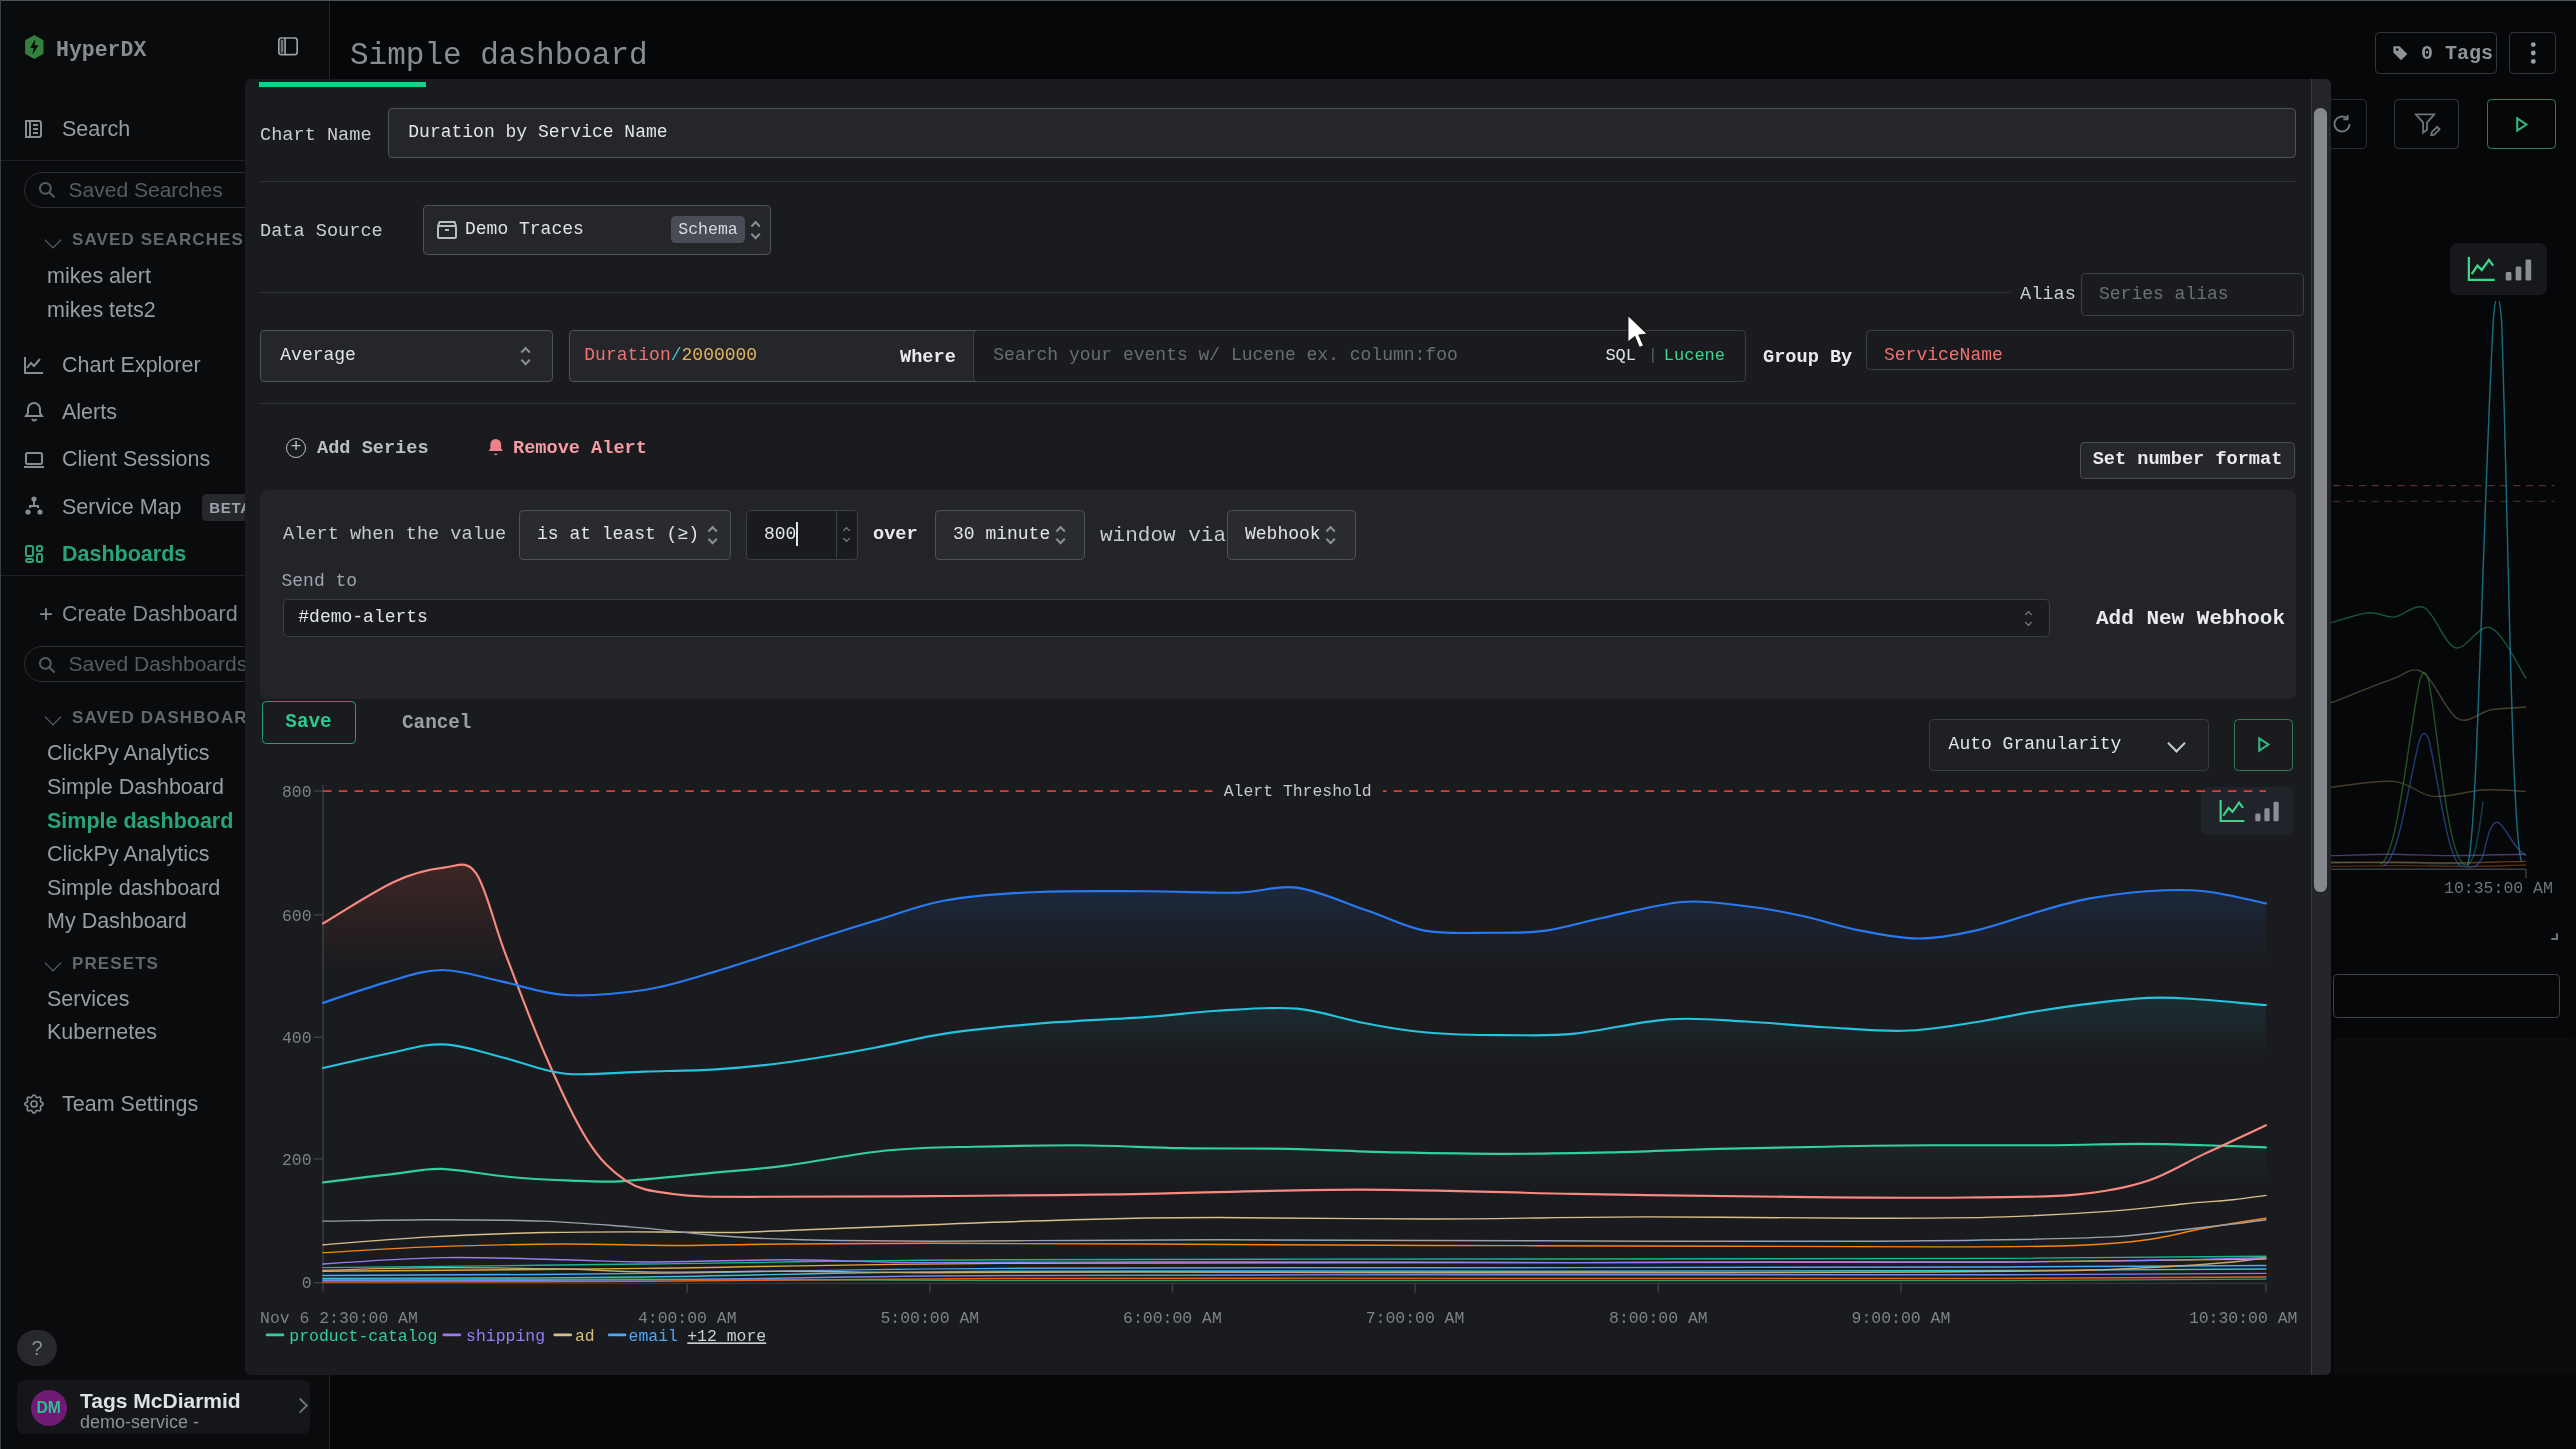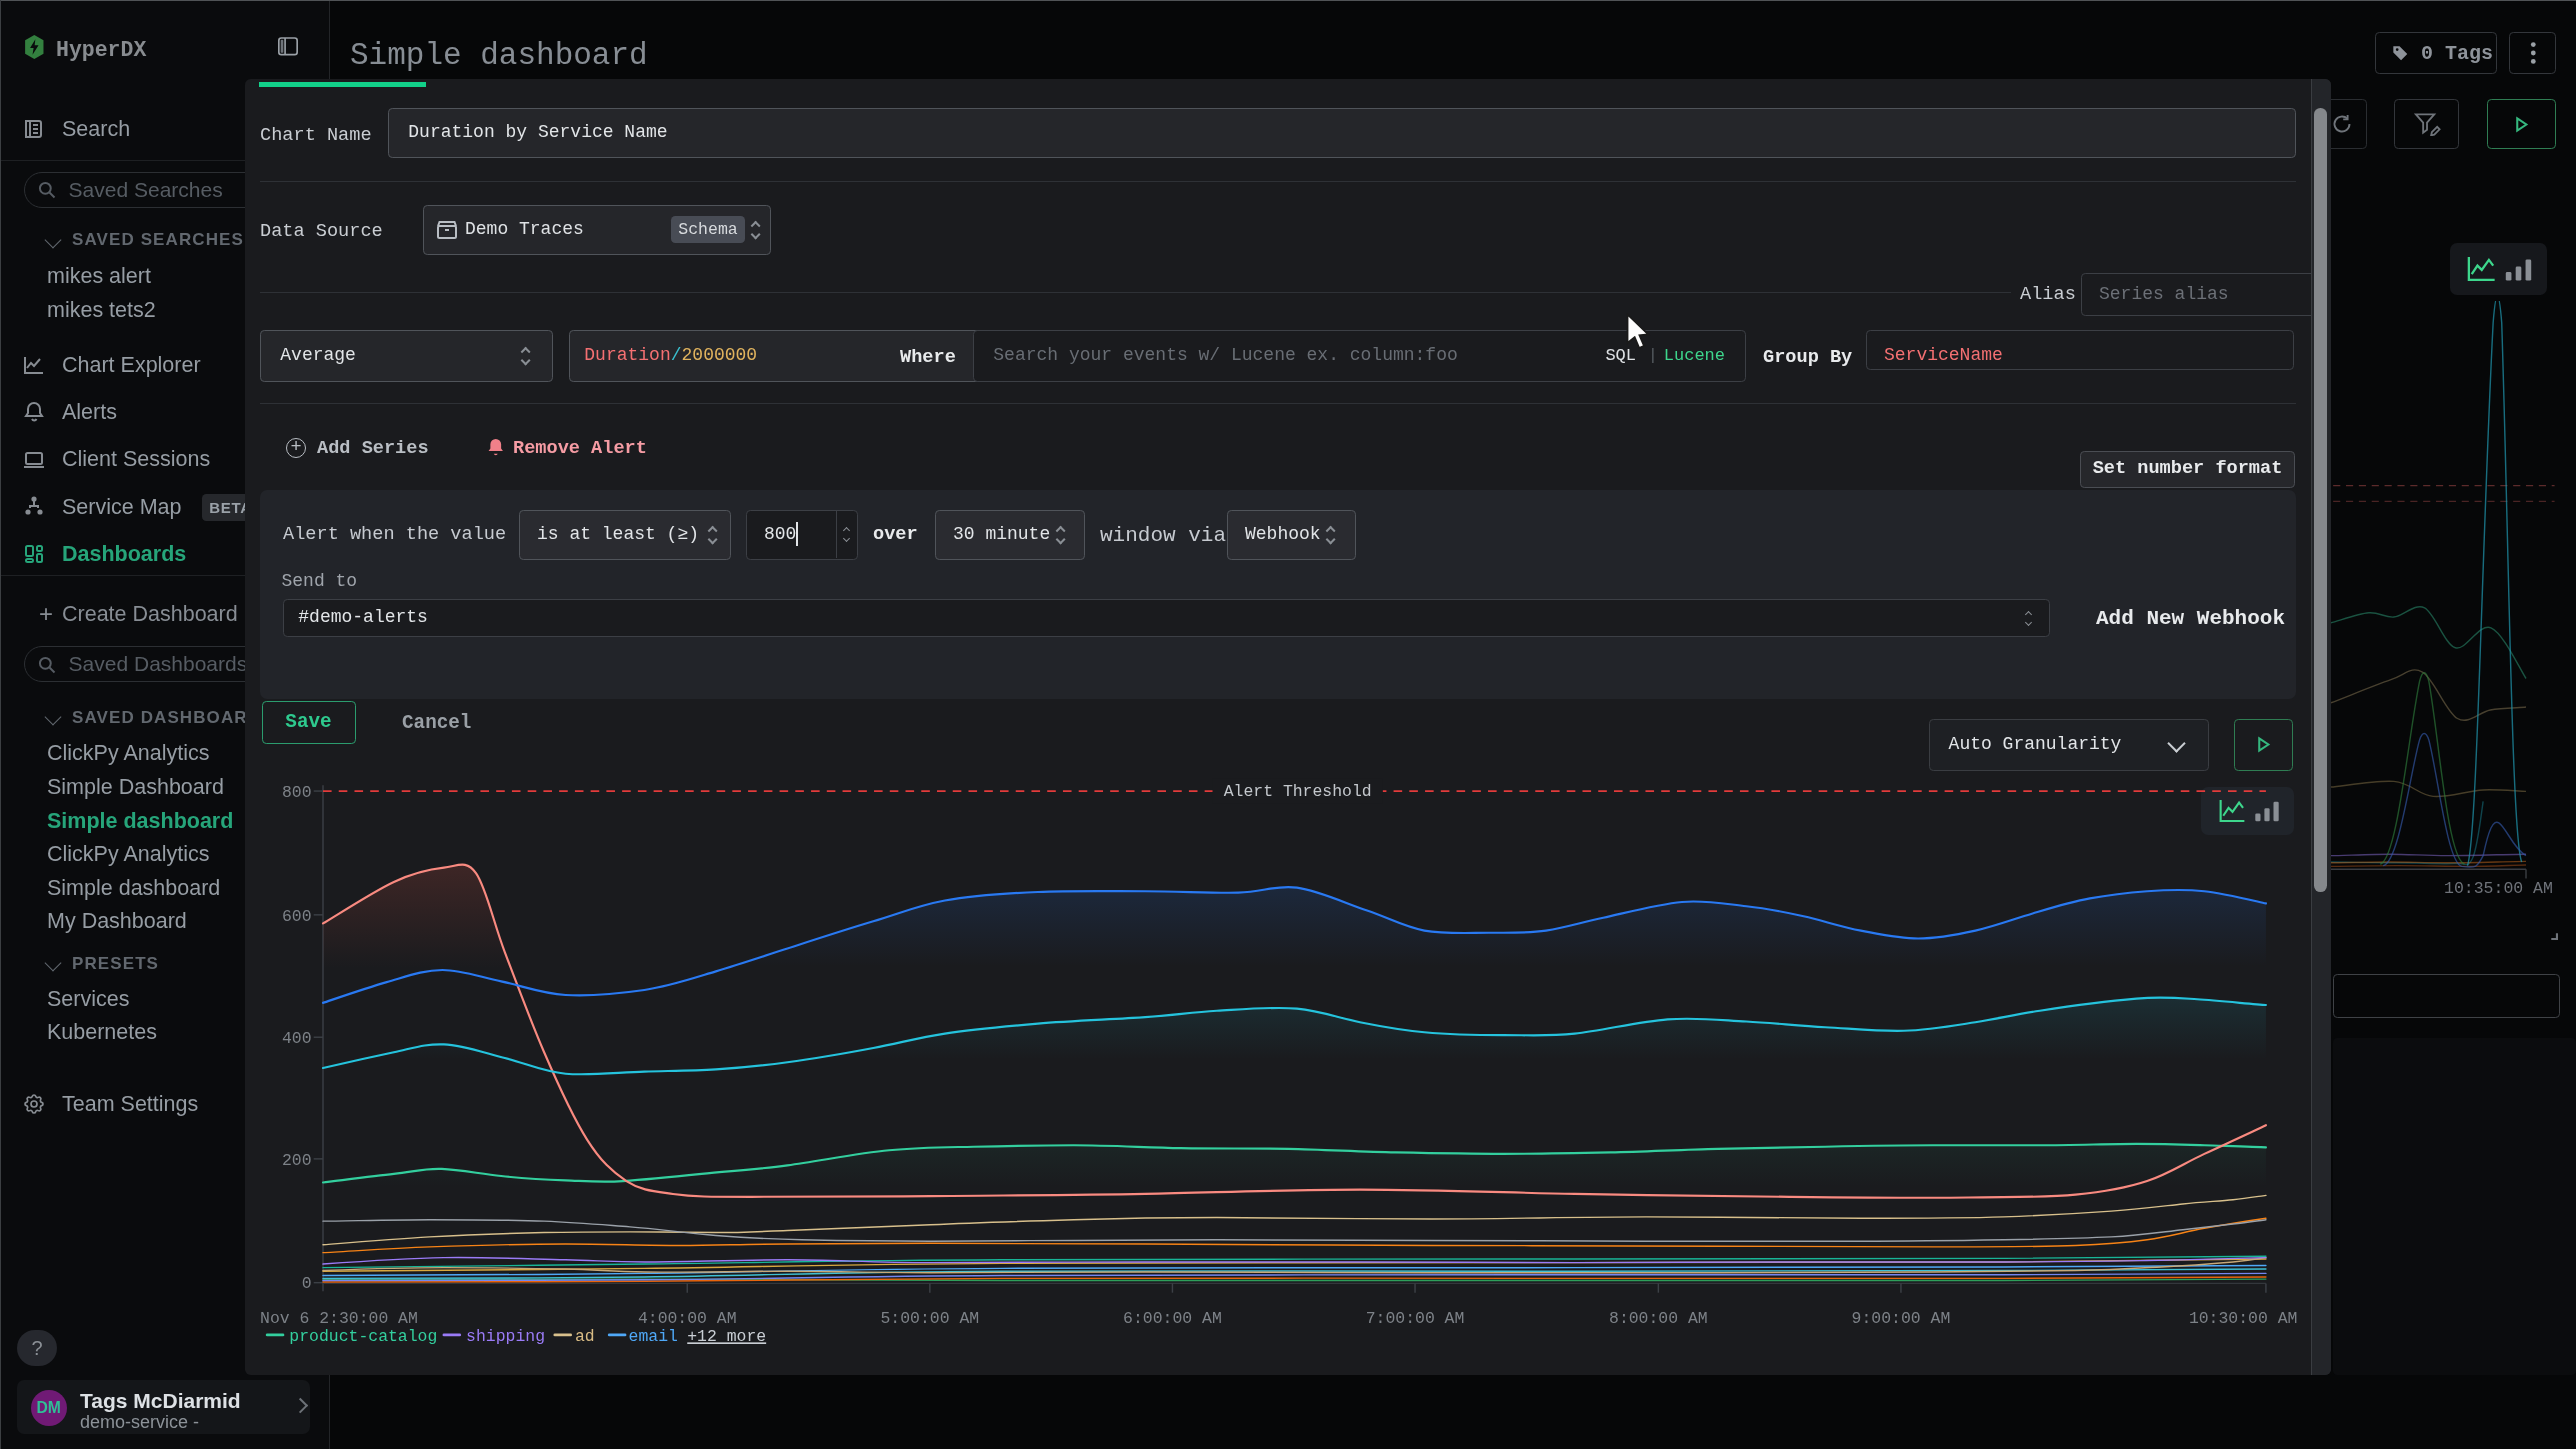--- a/index.html
+++ b/index.html
@@ -207,41 +207,41 @@
     </svg>
   <div class="abs" style="left:220px;top:140px;font-size:18px;color:#dfe2e5;">Demo Traces</div>
   <div class="abs" style="left:426px;top:137px;width:74px;height:27px;background:#484c55;border-radius:4.3px;color:#d8dbde;font-size:16.5px;text-align:center;line-height:27px;">Schema</div>
   <div class="cud" style="left:505px;top:139px;">
       <i></i>
       <u></u>
     </div>
 
   <div class="divider" style="left:15px;top:213px;width:1751px;"></div>
   <div class="lbl" style="left:1775px;top:205px;">Alias</div>
-  <div class="inpdark" style="left:1836px;top:194px;width:246px;height:43px;line-height:40px;padding-left:17px;color:#6c7077;">Series alias</div>
+  <div class="inpdark" style="left:1836px;top:194px;width:223px;height:43px;line-height:40px;padding-left:17px;color:#6c7077;">Series alias</div>
 
   <div class="inp" style="left:15px;top:251px;width:293px;height:52px;line-height:49px;padding-left:19.3px;">Average</div>
   <div class="cud" style="left:275px;top:265px;">
       <i></i>
       <u></u>
     </div>
   <div class="inp" style="left:324px;top:251px;width:439px;height:52px;line-height:49px;padding-left:14.3px;"><span style="color:#f47072;">Duration</span><span style="color:#39c0cf;">/</span><span style="color:#e0b35e;">2000000</span></div>
   <div class="lbl b" style="left:655px;top:268px;color:#e8eaec;">Where</div>
   <div class="inpdark" style="left:728px;top:251px;width:773px;height:52px;line-height:49px;padding-left:19.3px;color:#686d74;">Search your events w/ Lucene ex. column:foo<span style="position:absolute;right:109px;top:0;color:#dfe2e5;font-size:17px;">SQL</span><span style="position:absolute;right:87px;top:0;color:#565b61;font-size:17px;">|</span><span style="position:absolute;right:20px;top:0;color:#3dd68c;font-size:17px;">Lucene</span></div>
   <div class="lbl b" style="left:1518px;top:268px;color:#e8eaec;">Group By</div>
   <div class="inpdark" style="left:1621px;top:251px;width:428px;height:40px;line-height:49px;padding-left:17px;"><span style="color:#f47072;">ServiceName</span></div>
   <div class="divider" style="left:15px;top:324px;width:2036px;"></div>
 
   <div class="abs" style="left:41px;top:359px;width:20px;height:20px;border:1.4px solid #b9bec4;border-radius:11.4px;color:#b9bec4;font-size:18.6px;line-height:18px;text-align:center;">+</div>
   <div class="abs b" style="left:72px;top:359px;font-size:18.6px;color:#b9bec4;">Add Series</div>
   <svg class="abs" style="left:240px;top:357px" width="21.5" height="23" viewBox="0 0 24 24" fill="#f08089">
       <path d="M12 2.5 a6 6 0 0 1 6 6 v4.5 l2 3 H4 l2-3 v-4.5 a6 6 0 0 1 6-6 z M9.8 19 a2.3 2.3 0 0 0 4.4 0 z"></path>
     </svg>
   <div class="abs b" style="left:268px;top:359px;font-size:18.6px;color:#f59ca4;">Remove Alert</div>
-  <div class="abs b" style="left:1835px;top:372px;width:215px;height:37px;border:1.4px solid #4a4d53;border-radius:4.3px;background:#26272b;font-size:18.6px;color:#e8eaec;text-align:center;line-height:34px;">Set number format</div>
+  <div class="abs b" style="left:1835px;top:363px;width:215px;height:37px;border:1.4px solid #4a4d53;border-radius:4.3px;background:#26272b;font-size:18.6px;color:#e8eaec;text-align:center;line-height:34px;">Set number format</div>
 
   <div class="abs" style="left:15px;top:411px;width:2036px;height:209px;background:#222429;border-radius:7.2px;">
     <div class="abs" style="left:23px;top:34px;font-size:18.6px;color:#c6cad0;">Alert when the value</div>
     <div class="inp" style="left:259px;top:20px;width:212px;height:50px;line-height:47px;padding-left:17px;background:#2a2b30;">is at least (≥)</div>
     <div class="cud" style="left:447px;top:33px;">
         <i></i>
         <u></u>
       </div>
     <div class="inpdark" style="left:486px;top:20px;width:112px;height:50px;line-height:47px;padding-left:17px;">800<span style="display:inline-block;width:1.4px;height:24px;background:#e2e5e8;vertical-align:middle;"></span>
       <div style="position:absolute;right:0;top:0;width:21.5px;height:47px;border-left:1.4px solid #3c3f45;"></div>

